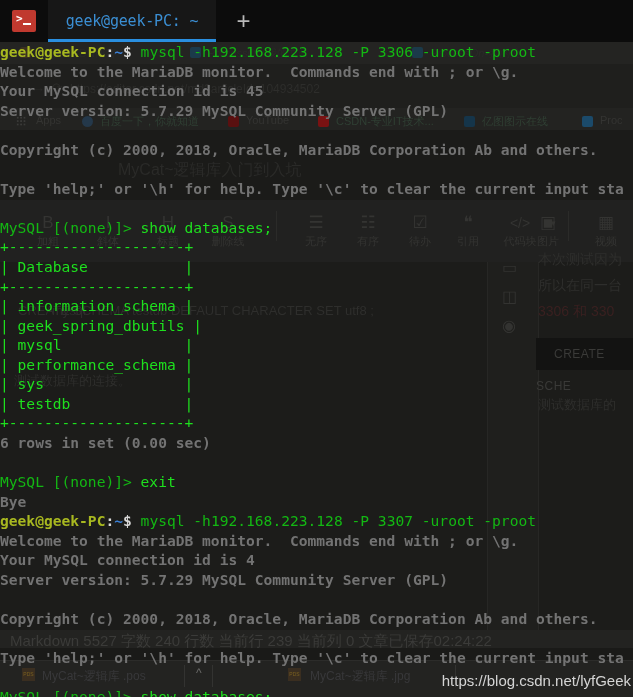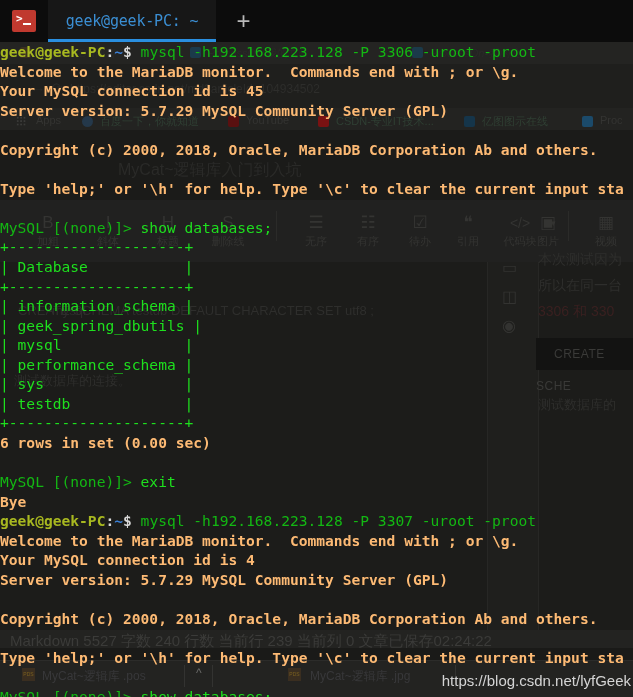--- a/index.html
+++ b/index.html
@@ -271,21 +271,21 @@
     white-space: pre;
     overflow: hidden;
     letter-spacing: 0px;
   }
   .term-body .row {
     height: 19.55px;
     white-space: pre;
     overflow: visible;
   }
   .g      { color: #1ee01e; }
-  .gb     { color: #fdba74; font-weight: bold; }
+  .gb     { color: #737373; font-weight: bold; }
   .gdim   { color: #13b813; }
   .host   { color: #a8b820; font-weight: bold; }
   .punct  { color: #d8d8d8; font-weight: bold; }
   .tilde  { color: #3b7fd4; font-weight: bold; }
 
   
   .wm-url {
     position: absolute;
     right: 2px;
     bottom: 8px;

